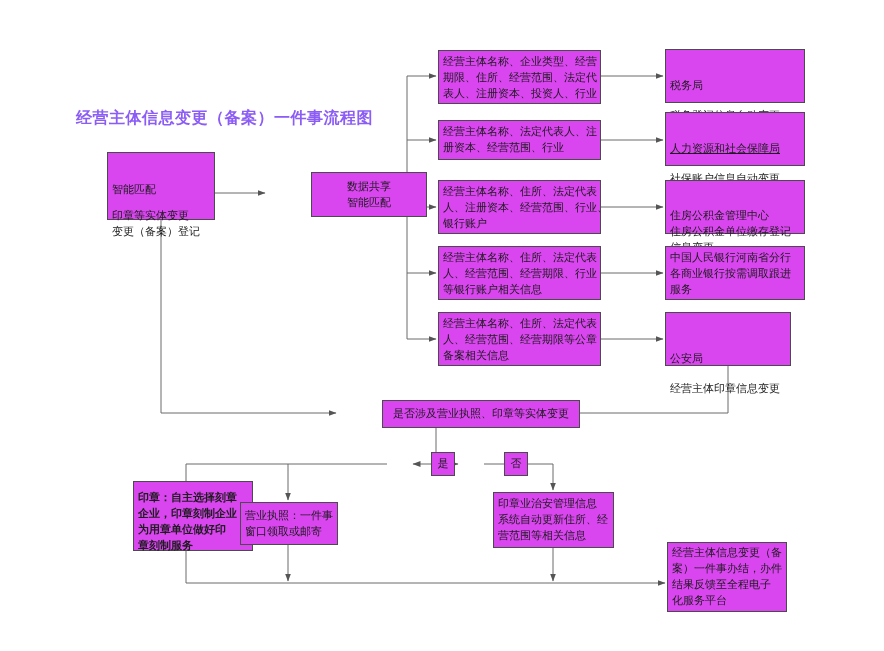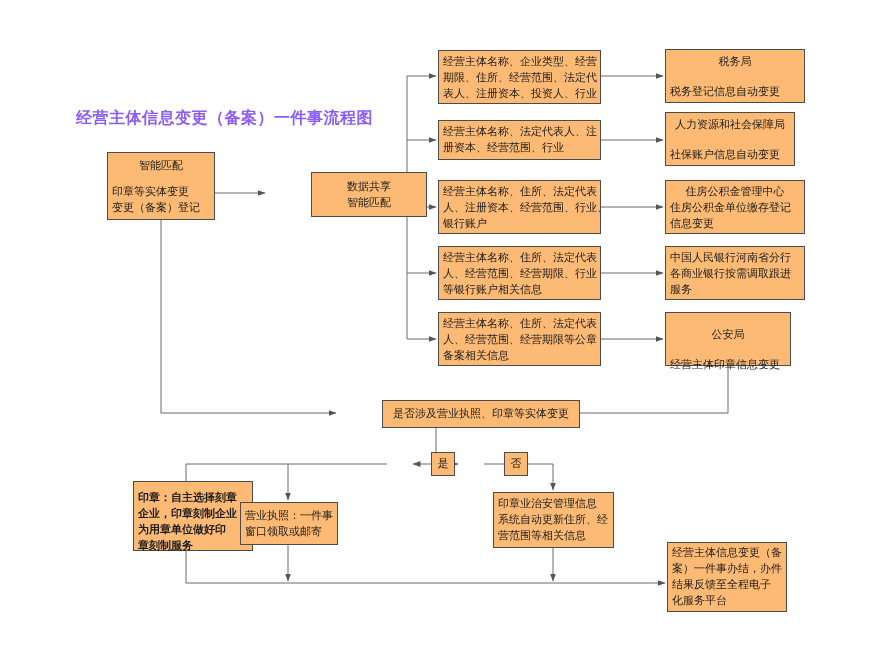--- a/index.html
+++ b/index.html
@@ -1,23 +1,23 @@
 <!DOCTYPE html>
 <html><head>
 <meta charset="utf-8">
 <style>
   html,body{margin:0;padding:0;background:#fff;}
   .canvas{position:relative;width:884px;height:651px;background:#ffffff;overflow:hidden;
           font-family:"DejaVu Serif","Liberation Serif",serif;}
   .wires{position:absolute;left:0;top:0;width:884px;height:651px;}
   .title{position:absolute;left:76px;top:108px;margin:0;font-size:16px;font-weight:bold;
          color:#8b5cf6;letter-spacing:.5px;white-space:pre;}
-  .node{position:absolute;box-sizing:border-box;border:1px solid #4b4b4b;background:#fdba74;
+  .node{position:absolute;box-sizing:border-box;border:1px solid #4b4b4b;background:#d946ef;
         color:#1c1c1c;font-size:11px;line-height:16px;padding:3px 4px;}
-  .t{display:block;text-align:center;white-space:pre;}
+  .t{display:block;text-align:left;white-space:pre;margin-top:24px;}
   .b{display:block;white-space:pre;text-align:left;}
   .gap10 .b{margin-top:10px;}
   .gap14 .b{margin-top:14px;}
   .vc{display:flex;flex-direction:column;justify-content:center;align-items:center;margin-left:44px;}
   .vc .b{text-align:center;}
 </style>
 </head>
 <body>
 
 <div class="canvas">
@@ -92,21 +92,21 @@
   <div class="node" style="left:438px;top:312px;width:163px;height:54px;">
     <span class="b">经营主体名称、住所、法定代表
 人、经营范围、经营期限等公章
 备案相关信息</span>
   </div>
 
   <div class="node gap14" style="left:665px;top:49px;width:140px;height:54px;padding-top:4px;">
     <span class="t">税务局</span>
     <span class="b">税务登记信息自动变更</span>
   </div>
-  <div class="node gap14" style="left:665px;top:112px;width:130px;height:54px;padding-top:4px;">
+  <div class="node gap14" style="left:665px;top:112px;width:140px;height:54px;padding-top:4px;text-decoration:underline;">
     <span class="t">人力资源和社会保障局</span>
     <span class="b">社保账户信息自动变更</span>
   </div>
   <div class="node" style="left:665px;top:180px;width:140px;height:54px;">
     <span class="t">住房公积金管理中心</span>
     <span class="b">住房公积金单位缴存登记
 信息变更</span>
   </div>
   <div class="node" style="left:665px;top:246px;width:140px;height:54px;">
     <span class="b">中国人民银行河南省分行

